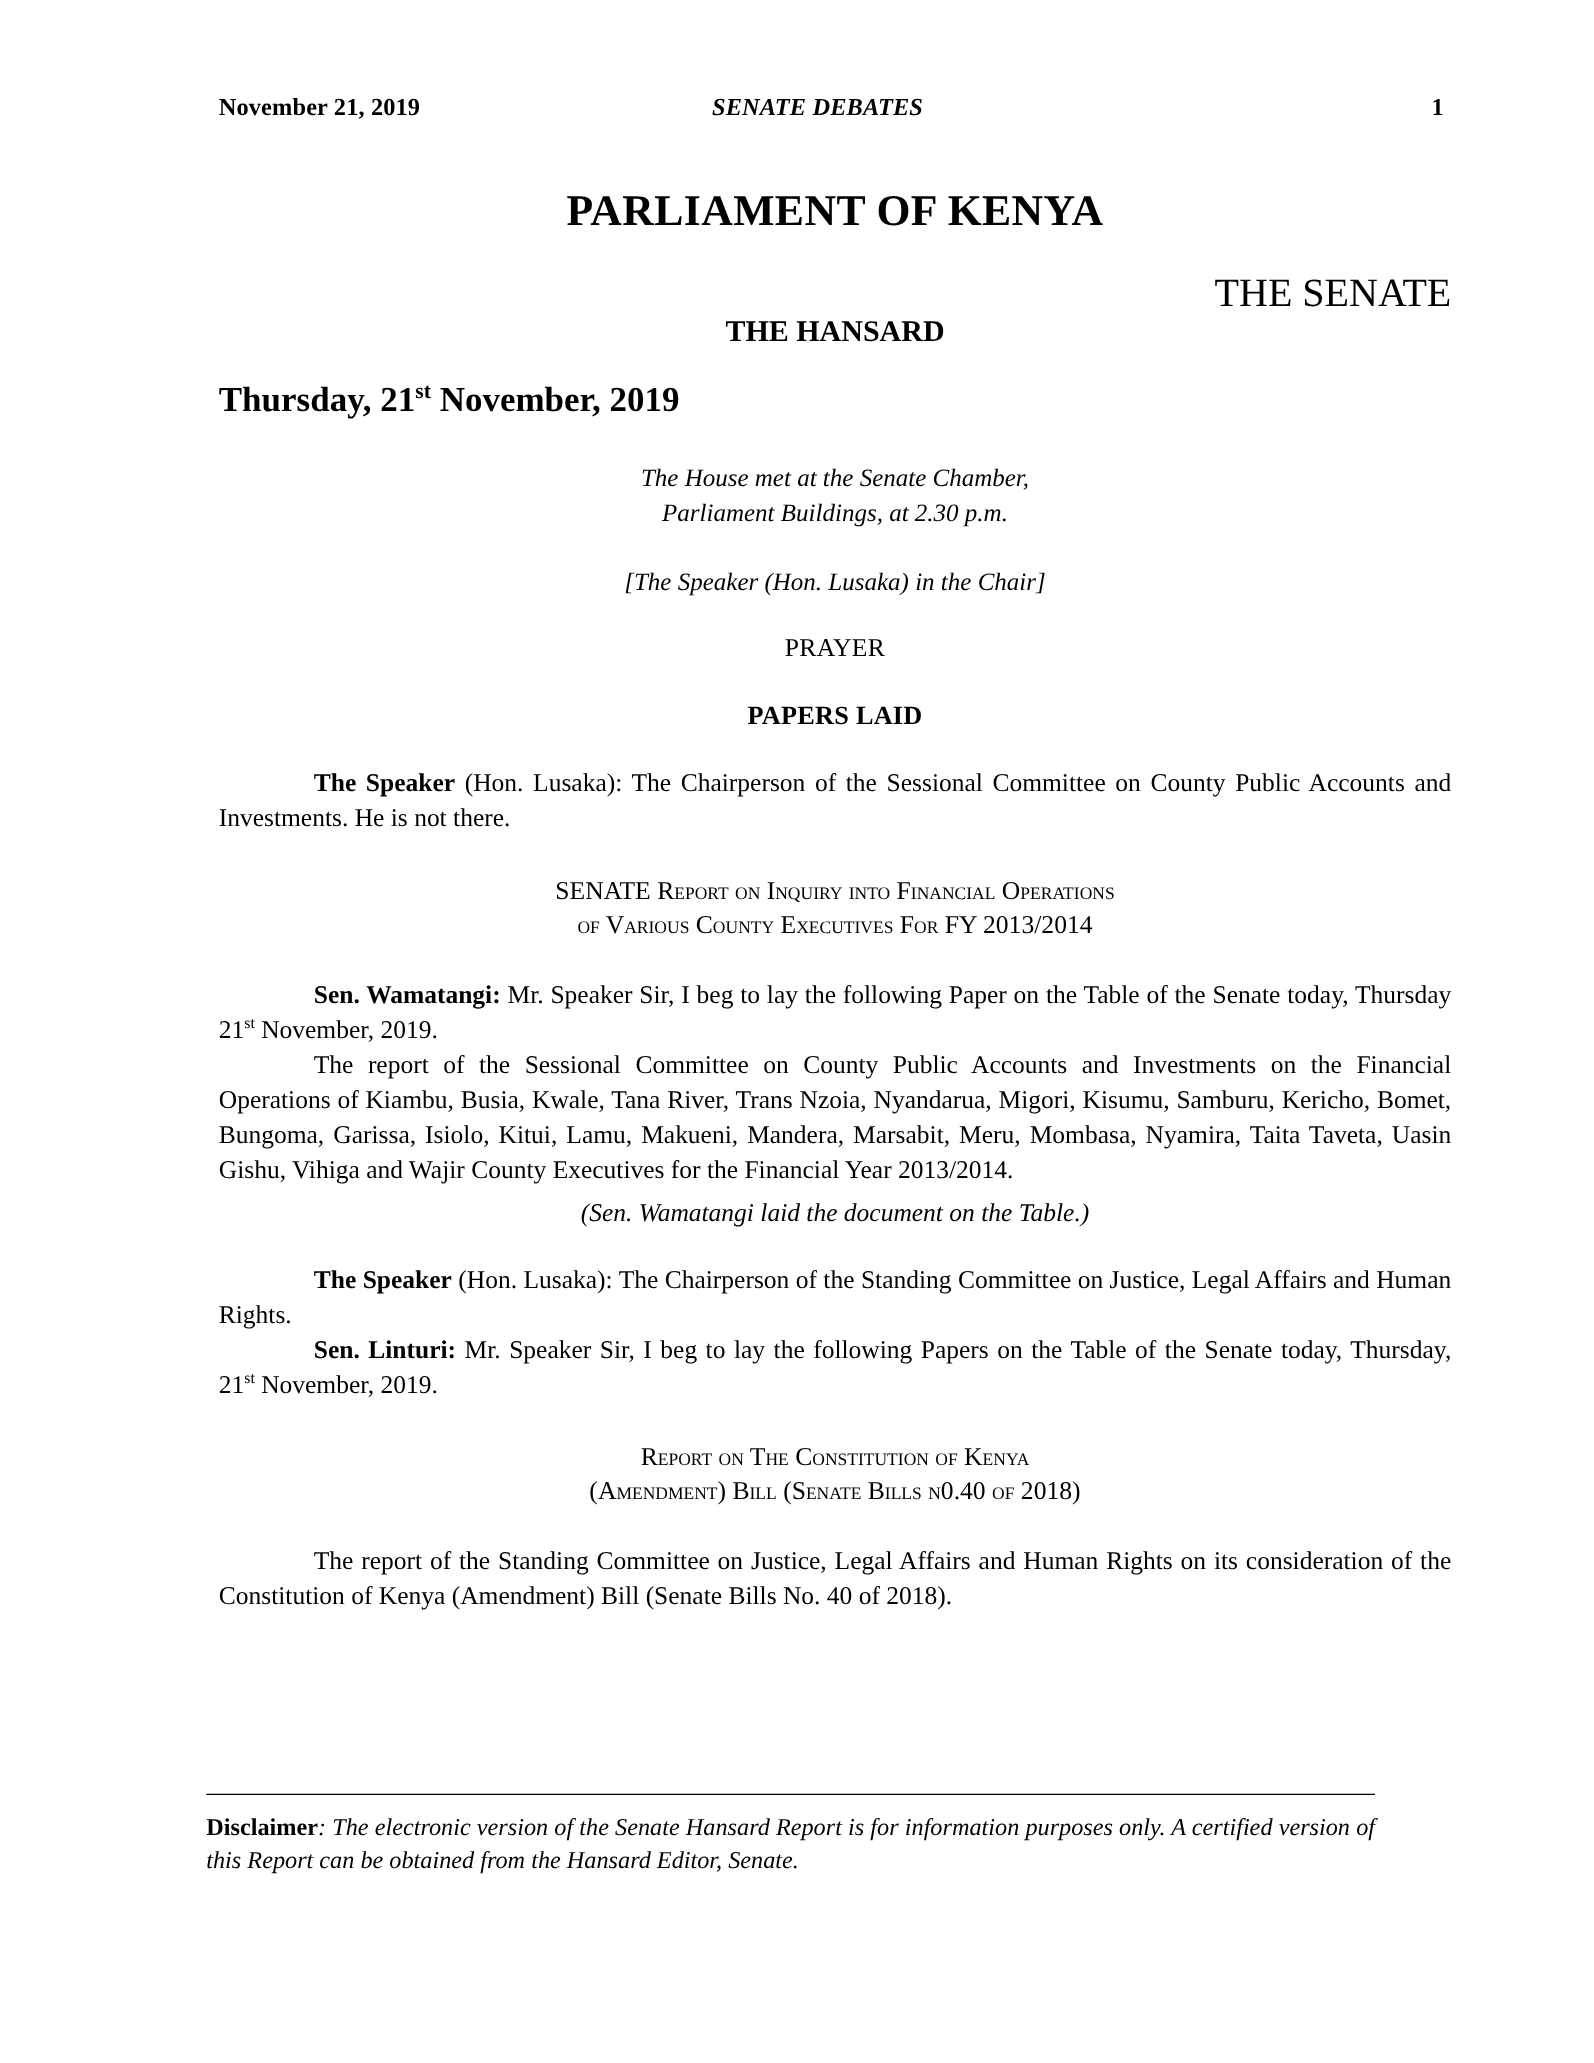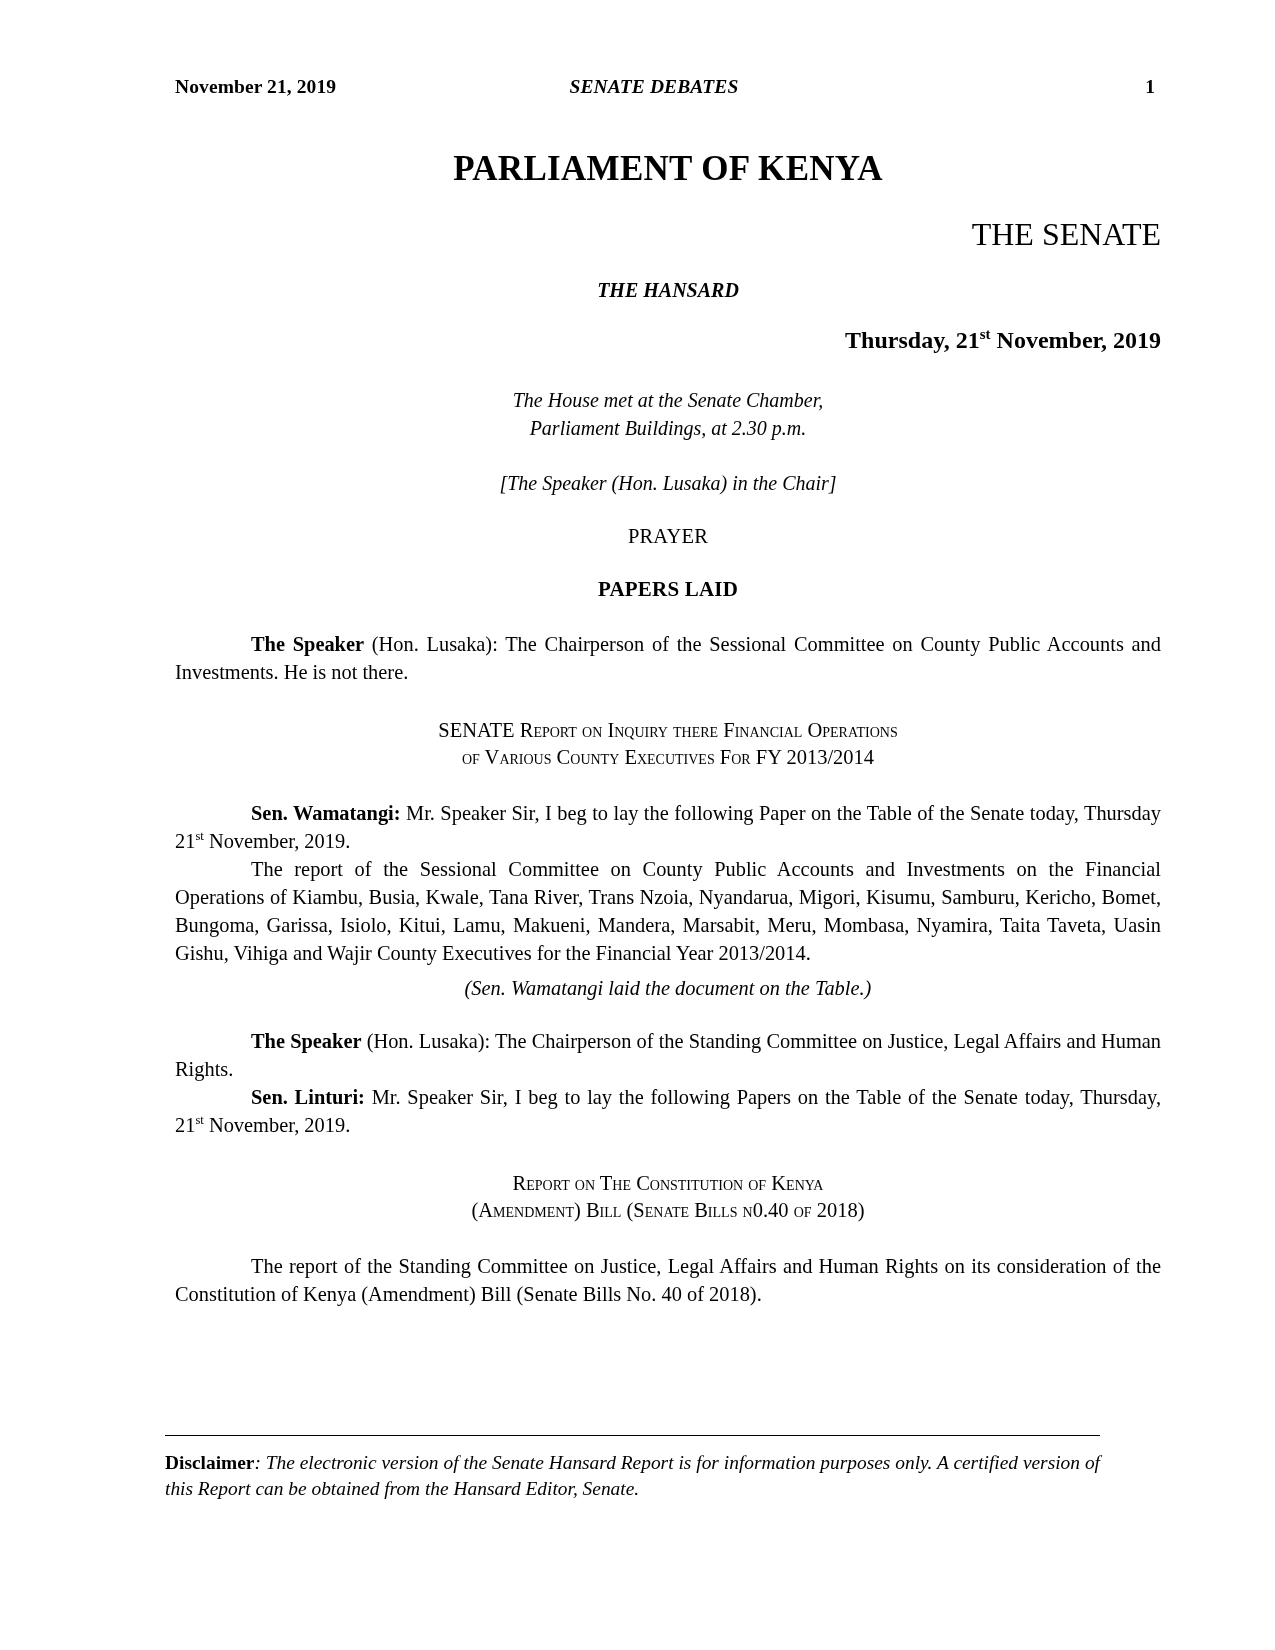--- a/index.html
+++ b/index.html
@@ -58,28 +58,26 @@
   }
   .t-senate {
     text-align: right;
     font-weight: normal;
     font-size: 32px;
     margin-top: 27px;
   }
   .t-hansard {
     text-align: center;
     font-weight: bold;
-    font-size: 20px;
-    margin-top: 26px;
-    font-style: italic;
+    font-size: 24px;
   }
   .t-day {
-    text-align: right;
-    font-weight: bold;
-    font-size: 24px;
+    text-align: left;
+    font-weight: bold;
+    font-size: 28px;
     margin-top: 25px;
   }
   sup {
     font-size: 0.62em;
     vertical-align: super;
     line-height: 0;
   }
   
   .met {
     text-align: center;
@@ -191,21 +189,21 @@
 
   <div class="prayer">PRAYER</div>
 
   <div class="papers-laid">PAPERS LAID</div>
 
   <p class="body first">
     <span class="sp">The Speaker</span><span> (Hon. Lusaka): The Chairperson of the Sessional Committee on County Public Accounts and Investments. He is not there.</span>
   </p>
 
   <div class="sc-head">
-    <div><span>SENATE </span><span class="sc">Report on Inquiry there Financial Operations</span></div>
+    <div><span>SENATE </span><span class="sc">Report on Inquiry into Financial Operations</span></div>
     <div class="sc">of Various County Executives For FY 2013/2014</div>
   </div>
 
   <p class="body first">
     <span class="sp">Sen. Wamatangi:</span><span> Mr. Speaker Sir, I beg to lay the following Paper on the Table of the Senate today, Thursday 21</span><sup>st</sup><span> November, 2019.</span>
   </p>
 
   <p class="body">
     <span>The report of the Sessional Committee on County Public Accounts and Investments on the Financial Operations of Kiambu, Busia, Kwale, Tana River, Trans Nzoia, Nyandarua, Migori, Kisumu, Samburu, Kericho, Bomet, Bungoma, Garissa, Isiolo, Kitui, Lamu, Makueni, Mandera, Marsabit, Meru, Mombasa, Nyamira, Taita Taveta, Uasin Gishu, Vihiga and Wajir County Executives for the Financial Year 2013/2014.</span>
   </p>

